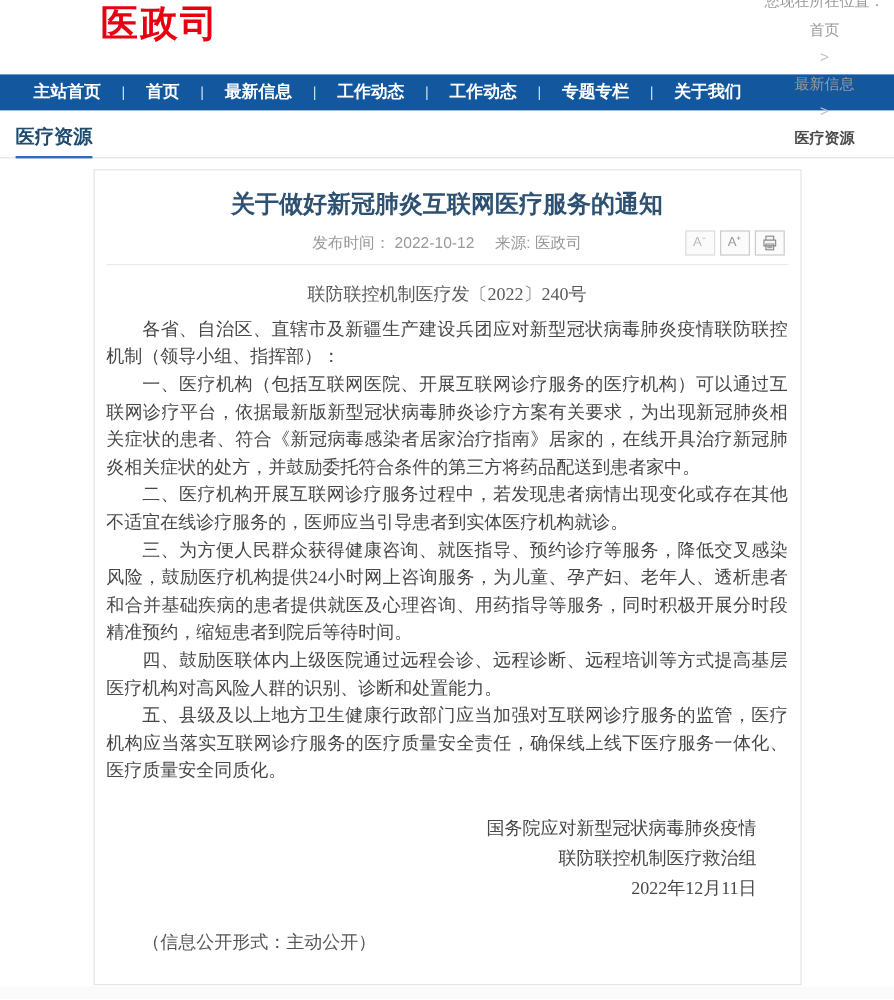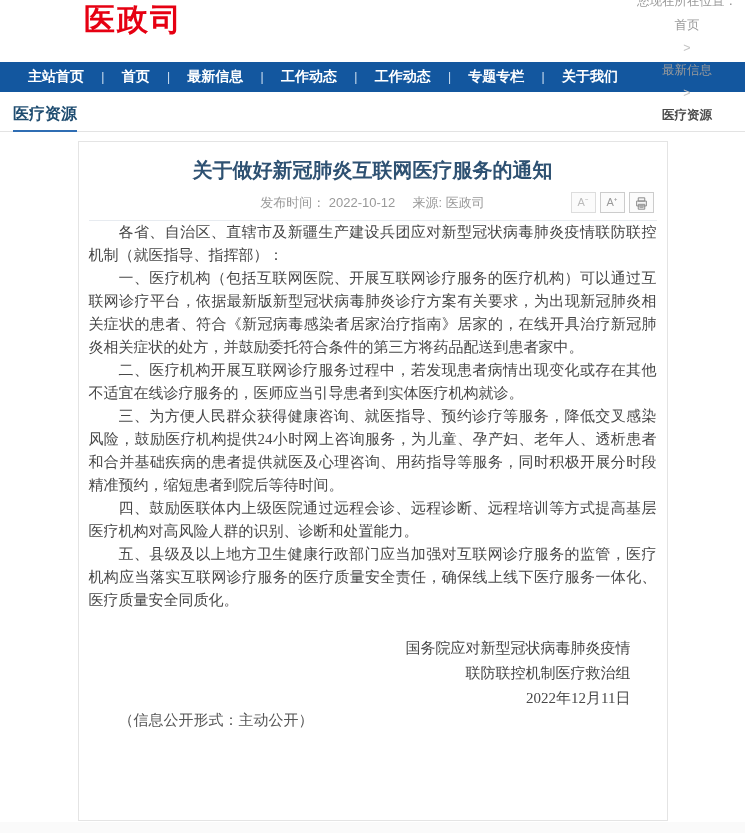--- a/index.html
+++ b/index.html
@@ -142,20 +142,21 @@
   .signature {
     margin-top: 24px;
     text-align: right;
     padding-right: 26px;
     font-family: "Liberation Serif", serif;
     font-size: 15px;
     line-height: 25px;
     color: #474747;
   }
   .foot-note {
+    margin-top: 22px;
     font-family: "Liberation Serif", serif;
     font-size: 15px;
     color: #555555;
     text-indent: 2em;
   }
   .bottom-strip {
     position: absolute;
     left: 0; bottom: 0;
     width: 100%; height: 11px;
     background: #fafafa;
@@ -223,23 +224,24 @@
                 <path d="M4 1h8v4H4zM2 5h12v6H2zM4 9h8v6H4z" fill="#f4f4f4" stroke="#8a8a8a" stroke-width="1.2"></path>
                 <path d="M5.5 11h5M5.5 12.8h5" stroke="#8a8a8a" stroke-width="1"></path>
               </svg>
           </span>
         </button>
       </div>
     </div>
 
     <hr class="meta-divider">
 
+    <p class="doc-number">联防联控机制医疗发〔2022〕240号</p>
 
     <div class="article-body">
-      <p>各省、自治区、直辖市及新疆生产建设兵团应对新型冠状病毒肺炎疫情联防联控机制（就医指导、指挥部）：</p>
+      <p>各省、自治区、直辖市及新疆生产建设兵团应对新型冠状病毒肺炎疫情联防联控机制（领导小组、指挥部）：</p>
       <p>一、医疗机构（包括互联网医院、开展互联网诊疗服务的医疗机构）可以通过互联网诊疗平台，依据最新版新型冠状病毒肺炎诊疗方案有关要求，为出现新冠肺炎相关症状的患者、符合《新冠病毒感染者居家治疗指南》居家的，在线开具治疗新冠肺炎相关症状的处方，并鼓励委托符合条件的第三方将药品配送到患者家中。</p>
       <p>二、医疗机构开展互联网诊疗服务过程中，若发现患者病情出现变化或存在其他不适宜在线诊疗服务的，医师应当引导患者到实体医疗机构就诊。</p>
       <p>三、为方便人民群众获得健康咨询、就医指导、预约诊疗等服务，降低交叉感染风险，鼓励医疗机构提供24小时网上咨询服务，为儿童、孕产妇、老年人、透析患者和合并基础疾病的患者提供就医及心理咨询、用药指导等服务，同时积极开展分时段精准预约，缩短患者到院后等待时间。</p>
       <p>四、鼓励医联体内上级医院通过远程会诊、远程诊断、远程培训等方式提高基层医疗机构对高风险人群的识别、诊断和处置能力。</p>
       <p>五、县级及以上地方卫生健康行政部门应当加强对互联网诊疗服务的监管，医疗机构应当落实互联网诊疗服务的医疗质量安全责任，确保线上线下医疗服务一体化、医疗质量安全同质化。</p>
     </div>
 
     <div class="signature">
       <p>国务院应对新型冠状病毒肺炎疫情</p>
       <p>联防联控机制医疗救治组</p>

